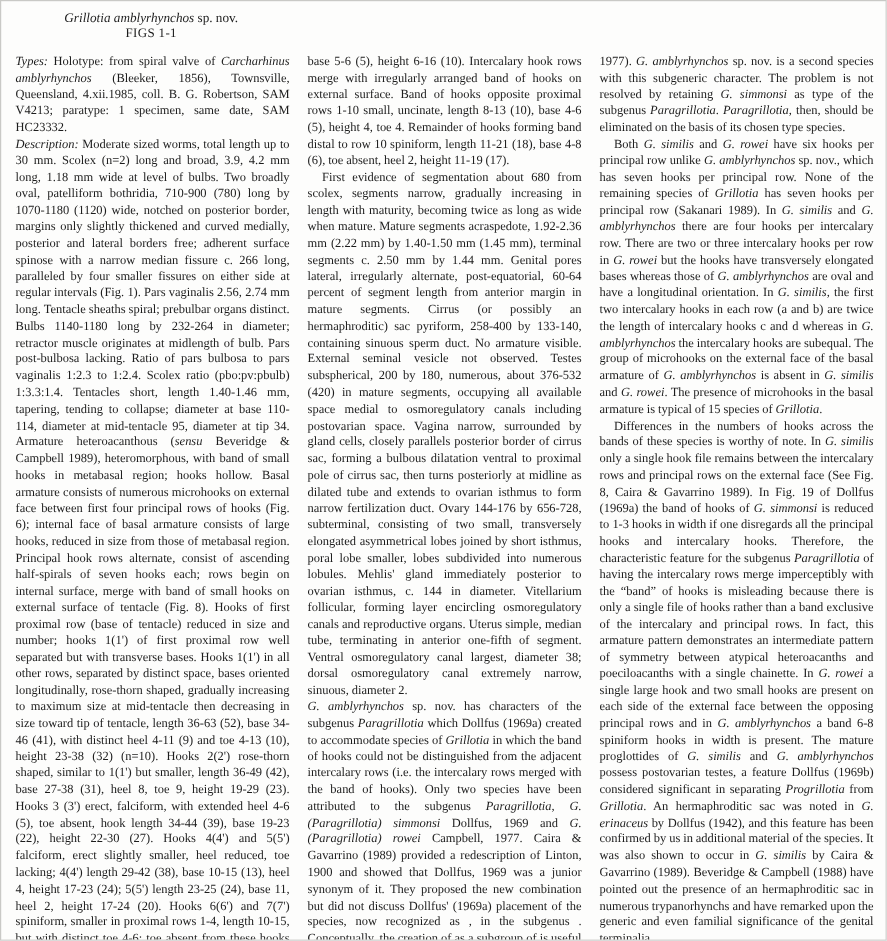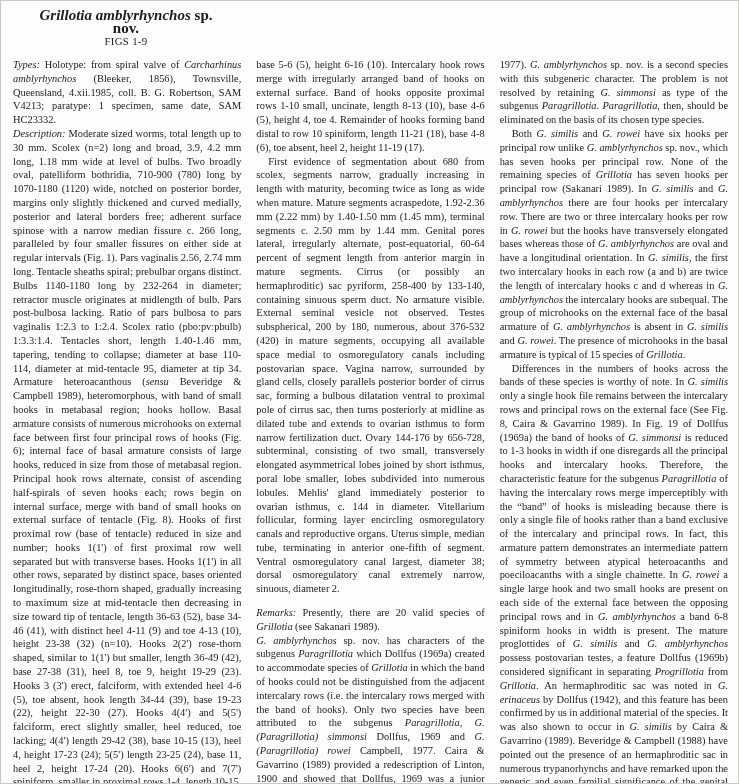--- a/index.html
+++ b/index.html
@@ -21,22 +21,22 @@
     font-size: 10.4px;
     line-height: 13.8px;
     color: #1c1c1c;
   }
   .title-block {
     width: 190px;
     margin: 2px 0 10px 18px;
     text-align: center;
   }
   .title {
-    font-weight: bold;
-    font-size: 15px;
+    font-weight: normal;
+    font-size: 11px;
     line-height: 13px;
   }
   .title i { font-style: italic; }
   .figs {
     font-size: 10.8px;
     line-height: 13px;
     letter-spacing: 0.3px;
   }
   .columns {
     display: flex;
@@ -56,31 +56,30 @@
   .col p.indent { text-indent: 12px; }
   .col p.space-before { margin-top: 10px; }
   i { font-style: italic; }
 </style>
 </head>
 <body>
 
 <div class="page">
   <div class="title-block">
     <div class="title"><i>Grillotia amblyrhynchos</i> sp. nov.</div>
-    <div class="figs">FIGS 1-9</div>
+    <div class="figs">FIGS 1-1</div>
   </div>
   <div class="columns">
     <div class="col">
         <p class=""><i>Types:</i> Holotype: from spiral valve of <i>Carcharhinus amblyrhynchos</i> (Bleeker, 1856), Townsville, Queensland, 4.xii.1985, coll. B. G. Robertson, SAM V4213; paratype: 1 specimen, same date, SAM HC23332.</p>
         <p class=""><i>Description:</i> Moderate sized worms, total length up to 30 mm. Scolex (n=2) long and broad, 3.9, 4.2 mm long, 1.18 mm wide at level of bulbs. Two broadly oval, patelliform bothridia, 710-900 (780) long by 1070-1180 (1120) wide, notched on posterior border, margins only slightly thickened and curved medially, posterior and lateral borders free; adherent surface spinose with a narrow median fissure c. 266 long, paralleled by four smaller fissures on either side at regular intervals (Fig. 1). Pars vaginalis 2.56, 2.74 mm long. Tentacle sheaths spiral; prebulbar organs distinct. Bulbs 1140-1180 long by 232-264 in diameter; retractor muscle originates at midlength of bulb. Pars post-bulbosa lacking. Ratio of pars bulbosa to pars vaginalis 1:2.3 to 1:2.4. Scolex ratio (pbo:pv:pbulb) 1:3.3:1.4. Tentacles short, length 1.40-1.46 mm, tapering, tending to collapse; diameter at base 110-114, diameter at mid-tentacle 95, diameter at tip 34. Armature heteroacanthous (<i>sensu</i> Beveridge &amp; Campbell 1989), heteromorphous, with band of small hooks in metabasal region; hooks hollow. Basal armature consists of numerous microhooks on external face between first four principal rows of hooks (Fig. 6); internal face of basal armature consists of large hooks, reduced in size from those of metabasal region. Principal hook rows alternate, consist of ascending half-spirals of seven hooks each; rows begin on internal surface, merge with band of small hooks on external surface of tentacle (Fig. 8). Hooks of first proximal row (base of tentacle) reduced in size and number; hooks 1(1') of first proximal row well separated but with transverse bases. Hooks 1(1') in all other rows, separated by distinct space, bases oriented longitudinally, rose-thorn shaped, gradually increasing to maximum size at mid-tentacle then decreasing in size toward tip of tentacle, length 36-63 (52), base 34-46 (41), with distinct heel 4-11 (9) and toe 4-13 (10), height 23-38 (32) (n=10). Hooks 2(2') rose-thorn shaped, similar to 1(1') but smaller, length 36-49 (42), base 27-38 (31), heel 8, toe 9, height 19-29 (23). Hooks 3 (3') erect, falciform, with extended heel 4-6 (5), toe absent, hook length 34-44 (39), base 19-23 (22), height 22-30 (27). Hooks 4(4') and 5(5') falciform, erect slightly smaller, heel reduced, toe lacking; 4(4') length 29-42 (38), base 10-15 (13), heel 4, height 17-23 (24); 5(5') length 23-25 (24), base 11, heel 2, height 17-24 (20). Hooks 6(6') and 7(7') spiniform, smaller in proximal rows 1-4, length 10-15, but with distinct toe 4-6; toe absent from these hooks distal to row 4; 6(6') length 17-21 (19), base 10, height 11-19 (15); 7(7') length 15-21 (16), base 8-10 (9), height 13-18 (16). Hooks 6(6') and 7(7') of principal rows much reduced and merge with band of hooks on external surface of tentacle. Viewed from bothridial or antibothridial surfaces of metabasal region, single row of 3-4 intercalating hooks between principal rows beginning with hooks 4(4') or 5(5'). Second intercalary row of two hooks may be present between principal rows in basal region of tentacle. Intercalary hooks spiniform, length 11-19 (15),</p>
       </div>
     <div class="col">
         <p class="">base 5-6 (5), height 6-16 (10). Intercalary hook rows merge with irregularly arranged band of hooks on external surface. Band of hooks opposite proximal rows 1-10 small, uncinate, length 8-13 (10), base 4-6 (5), height 4, toe 4. Remainder of hooks forming band distal to row 10 spiniform, length 11-21 (18), base 4-8 (6), toe absent, heel 2, height 11-19 (17).</p>
         <p class="indent">First evidence of segmentation about 680 from scolex, segments narrow, gradually increasing in length with maturity, becoming twice as long as wide when mature. Mature segments acraspedote, 1.92-2.36 mm (2.22 mm) by 1.40-1.50 mm (1.45 mm), terminal segments c. 2.50 mm by 1.44 mm. Genital pores lateral, irregularly alternate, post-equatorial, 60-64 percent of segment length from anterior margin in mature segments. Cirrus (or possibly an hermaphroditic) sac pyriform, 258-400 by 133-140, containing sinuous sperm duct. No armature visible. External seminal vesicle not observed. Testes subspherical, 200 by 180, numerous, about 376-532 (420) in mature segments, occupying all available space medial to osmoregulatory canals including postovarian space. Vagina narrow, surrounded by gland cells, closely parallels posterior border of cirrus sac, forming a bulbous dilatation ventral to proximal pole of cirrus sac, then turns posteriorly at midline as dilated tube and extends to ovarian isthmus to form narrow fertilization duct. Ovary 144-176 by 656-728, subterminal, consisting of two small, transversely elongated asymmetrical lobes joined by short isthmus, poral lobe smaller, lobes subdivided into numerous lobules. Mehlis' gland immediately posterior to ovarian isthmus, c. 144 in diameter. Vitellarium follicular, forming layer encircling osmoregulatory canals and reproductive organs. Uterus simple, median tube, terminating in anterior one-fifth of segment. Ventral osmoregulatory canal largest, diameter 38; dorsal osmoregulatory canal extremely narrow, sinuous, diameter 2.</p>
-        <p class=" space-before"><i>Remarks:</i> Presently, there are 20 valid species of <i>Grillotia</i> (see Sakanari 1989).</p>
         <p class=""><i>G. amblyrhynchos</i> sp. nov. has characters of the subgenus <i>Paragrillotia</i> which Dollfus (1969a) created to accommodate species of <i>Grillotia</i> in which the band of hooks could not be distinguished from the adjacent intercalary rows (i.e. the intercalary rows merged with the band of hooks). Only two species have been attributed to the subgenus <i>Paragrillotia</i>, <i>G. (Paragrillotia) simmonsi</i> Dollfus, 1969 and <i>G. (Paragrillotia) rowei</i> Campbell, 1977. Caira &amp; Gavarrino (1989) provided a redescription of  Linton, 1900 and showed that  Dollfus, 1969 was a junior synonym of it. They proposed the new combination  but did not discuss Dollfus' (1969a) placement of the species, now recognized as , in the subgenus . Conceptually, the creation of  as a subgroup of  is useful except for the fact that  does not fit the subgeneric definition.  was the first species described that met the subgeneric definition (Campbell</p>
       </div>
     <div class="col">
         <p class="">1977). <i>G. amblyrhynchos</i> sp. nov. is a second species with this subgeneric character. The problem is not resolved by retaining <i>G. simmonsi</i> as type of the subgenus <i>Paragrillotia</i>. <i>Paragrillotia</i>, then, should be eliminated on the basis of its chosen type species.</p>
         <p class="indent">Both <i>G. similis</i> and <i>G. rowei</i> have six hooks per principal row unlike <i>G. amblyrhynchos</i> sp. nov., which has seven hooks per principal row. None of the remaining species of <i>Grillotia</i> has seven hooks per principal row (Sakanari 1989). In <i>G. similis</i> and <i>G. amblyrhynchos</i> there are four hooks per intercalary row. There are two or three intercalary hooks per row in <i>G. rowei</i> but the hooks have transversely elongated bases whereas those of <i>G. amblyrhynchos</i> are oval and have a longitudinal orientation. In <i>G. similis</i>, the first two intercalary hooks in each row (a and b) are twice the length of intercalary hooks c and d whereas in <i>G. amblyrhynchos</i> the intercalary hooks are subequal. The group of microhooks on the external face of the basal armature of <i>G. amblyrhynchos</i> is absent in <i>G. similis</i> and <i>G. rowei</i>. The presence of microhooks in the basal armature is typical of 15 species of <i>Grillotia</i>.</p>
         <p class="indent">Differences in the numbers of hooks across the bands of these species is worthy of note. In <i>G. similis</i> only a single hook file remains between the intercalary rows and principal rows on the external face (See Fig. 8, Caira &amp; Gavarrino 1989). In Fig. 19 of Dollfus (1969a) the band of hooks of <i>G. simmonsi</i> is reduced to 1-3 hooks in width if one disregards all the principal hooks and intercalary hooks. Therefore, the characteristic feature for the subgenus <i>Paragrillotia</i> of having the intercalary rows merge imperceptibly with the “band” of hooks is misleading because there is only a single file of hooks rather than a band exclusive of the intercalary and principal rows. In fact, this armature pattern demonstrates an intermediate pattern of symmetry between atypical heteroacanths and poeciloacanths with a single chainette. In <i>G. rowei</i> a single large hook and two small hooks are present on each side of the external face between the opposing principal rows and in <i>G. amblyrhynchos</i> a band 6-8 spiniform hooks in width is present. The mature proglottides of <i>G. similis</i> and <i>G. amblyrhynchos</i> possess postovarian testes, a feature Dollfus (1969b) considered significant in separating <i>Progrillotia</i> from <i>Grillotia</i>. An hermaphroditic sac was noted in <i>G. erinaceus</i> by Dollfus (1942), and this feature has been confirmed by us in additional material of the species. It was also shown to occur in <i>G. similis</i> by Caira &amp; Gavarrino (1989). Beveridge &amp; Campbell (1988) have pointed out the presence of an hermaphroditic sac in numerous trypanorhynchs and have remarked upon the generic and even familial significance of the genital terminalia.</p>
       </div>
   </div>
 </div>
 

